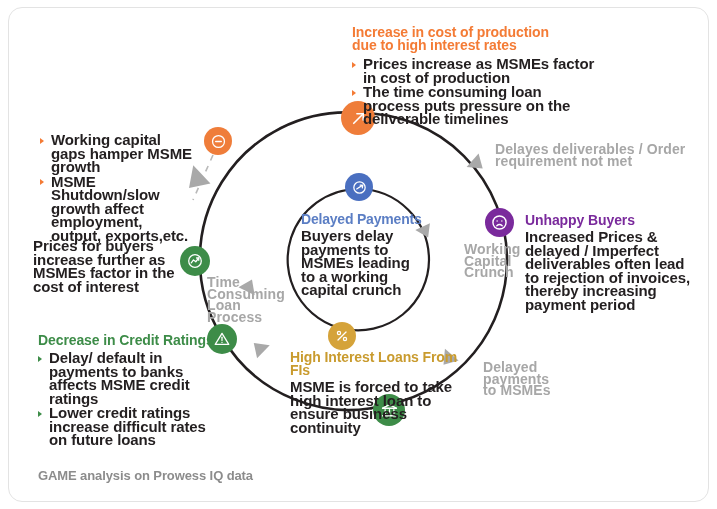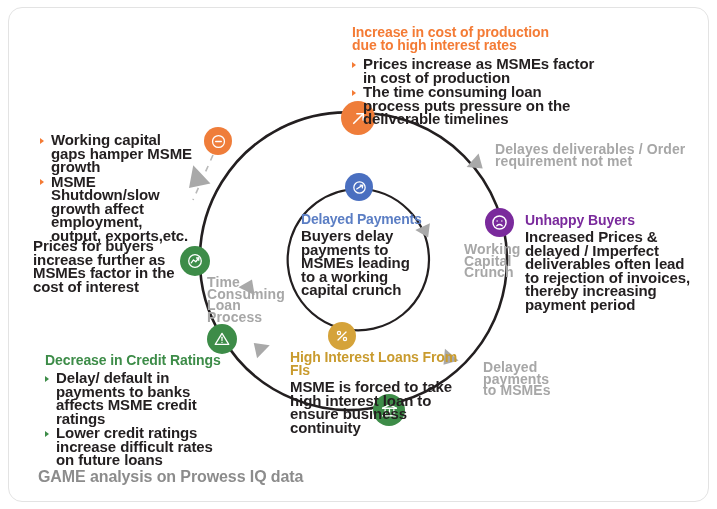--- a/index.html
+++ b/index.html
@@ -58,21 +58,21 @@
   }
   ul.bullets.o li::before { color: #f47b35; }
   ul.bullets.g li::before { color: #3d8c48; }
   .ring-label {
     position: absolute;
     font-size: 14px; font-weight: bold; color: #a7a7a7;
     line-height: 11.5px; letter-spacing: 0.1px;
   }
   .footer-note {
     position: absolute;
-    font-size: 16px; font-weight: bold; color: #8c8c8c;
+    font-size: 13px; font-weight: bold; color: #8c8c8c;
     letter-spacing: -0.1px;
   }
   .node {
     position: absolute;
     border-radius: 50%;
     display: flex; align-items: center; justify-content: center;
   }
   .node svg { display: block; }
 </style>
 </head>
@@ -207,21 +207,21 @@
     <ul class="bullets o" style="margin-top:4px;">
       <li>Working capital gaps hamper MSME growth</li>
       <li>MSME Shutdown/slow growth affect employment, output, exports,etc.</li>
     </ul>
   </div>
 
   <div class="txtblock" style="left:33px; top:236px; width:148px;">
     <div class="body-txt" style="margin-top:3px;">Prices for buyers increase further as MSMEs factor in the cost of interest</div>
   </div>
 
-  <div class="txtblock" style="left:45px; top:334px; width:190px;margin-top:20px;">
+  <div class="txtblock" style="left:38px; top:334px; width:190px;">
     <div class="bhead green">Decrease in Credit Ratings</div>
     <ul class="bullets g" style="margin-top:4px;">
       <li>Delay/ default in payments to banks affects MSME credit ratings</li>
       <li>Lower credit ratings increase difficult rates on future loans</li>
     </ul>
   </div>
 
   <div class="txtblock" style="left:290px; top:351px; width:170px;">
     <div class="bhead gold">High Interest Loans From FIs</div>
     <div class="body-txt" style="margin-top:3px;">MSME is forced to take high interest loan to ensure business continuity</div>

